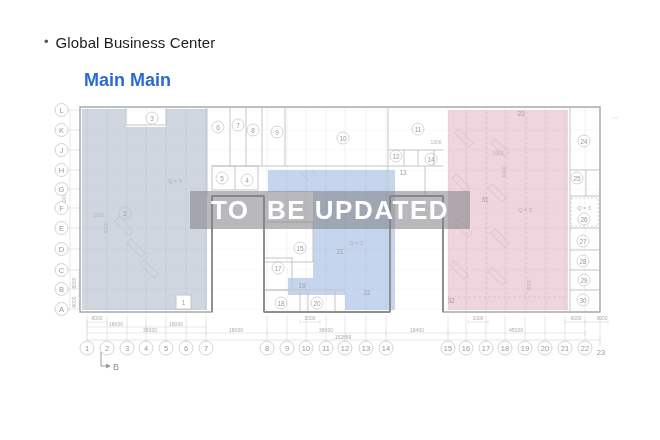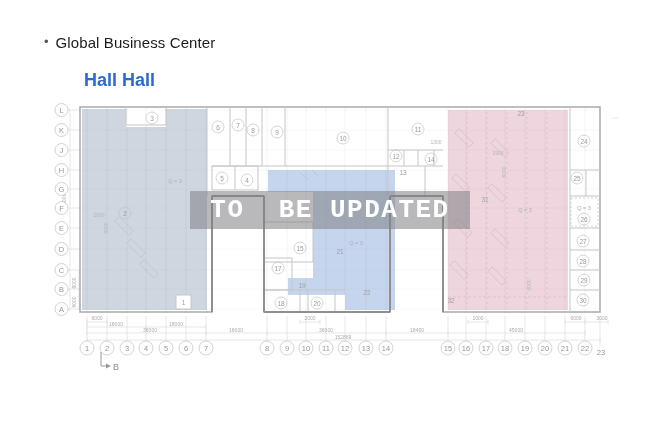--- a/index.html
+++ b/index.html
@@ -8,39 +8,39 @@
   .title-row{position:absolute;left:44px;top:33px;display:flex;align-items:center;}
   .bullet{font-size:13px;color:#555;margin-right:7px;line-height:18px;}
   .page-title{font-size:15px;font-weight:400;color:#1c1c1e;letter-spacing:.1px;}
   .hall-link{position:absolute;left:84px;top:70px;font-size:18px;font-weight:600;
              color:#2b6bcf;cursor:pointer;}
   #plan-svg{position:absolute;left:0;top:0;}
   #plan-svg text{font-family:"Liberation Sans",sans-serif;}
   .watermark-band{position:absolute;left:190px;top:191px;width:280px;height:38px;
       background:rgba(127,128,133,0.55);display:flex;align-items:center;justify-content:center;}
   .watermark-text{color:#ffffff;font-size:26px;font-weight:700;letter-spacing:1.5px;
-      white-space:pre;font-family:Liberation Mono, monospace;}
+      white-space:pre;font-family:Liberation Sans, sans-serif;}
   .room-num{font-size:6.5px;fill:#9b9b9b;}
   .room-plain{font-size:6.5px;fill:#a0a0a0;}
   .axis-letter{font-size:7.5px;fill:#979797;}
   .axis-num{font-size:7.5px;fill:#979797;}
   .dim{font-size:5px;fill:#acacac;}
   .dim-in{font-size:5px;fill:#b6b6bc;}
   .zone-mark{font-size:5.5px;fill:#b0b0b6;}
 </style>
 </head>
 <body>
 
 <div id="app">
 
   <div class="title-row">
     <span class="bullet">•</span>
     <span class="page-title">Global Business Center</span>
   </div>
-  <div class="hall-link">Hall Hall</div>
+  <div class="hall-link">Main Main</div>
 
   <svg id="plan-svg" width="660" height="440" viewBox="0 0 660 440">
 
     <g stroke="#dcdcdc" stroke-width="0.7" fill="none">
       <path d="M68,110H80 M68,130H80 M68,150H80 M68,170H80 M68,189H80 M68,208H80 M68,228H80 M68,249H80 M68,270H80 M68,289H80 M68,309H80"></path>
       <path d="M87,316V341 M107,316V341 M127,316V341 M146,316V341 M166,316V341 M186,316V341 M206,316V341 M267,316V341 M287,316V341 M306,316V341 M326,316V341 M345,316V341 M366,316V341 M386,316V341 M448,316V341 M466,316V341 M486,316V341 M505,316V341 M525,316V341 M545,316V341 M565,316V341 M585,316V341 M600,316V346"></path>
       <path d="M70,110V310 M79,270V310 M70,110h-4 M70,270h-4 M70,290h-4 M70,310h-4"></path>
       <path d="M87,322H107 M300,322H320 M468,322H488 M565,322H608"></path>
       <path d="M87,319.5V324.5 M107,319.5V324.5 M300,319.5V324.5 M320,319.5V324.5 M468,319.5V324.5 M488,319.5V324.5 M565,319.5V324.5 M585,319.5V324.5 M608,319.5V324.5"></path>
       <path d="M87,327H206 M87,324.5V329.5 M146,324.5V329.5 M206,324.5V329.5"></path>

